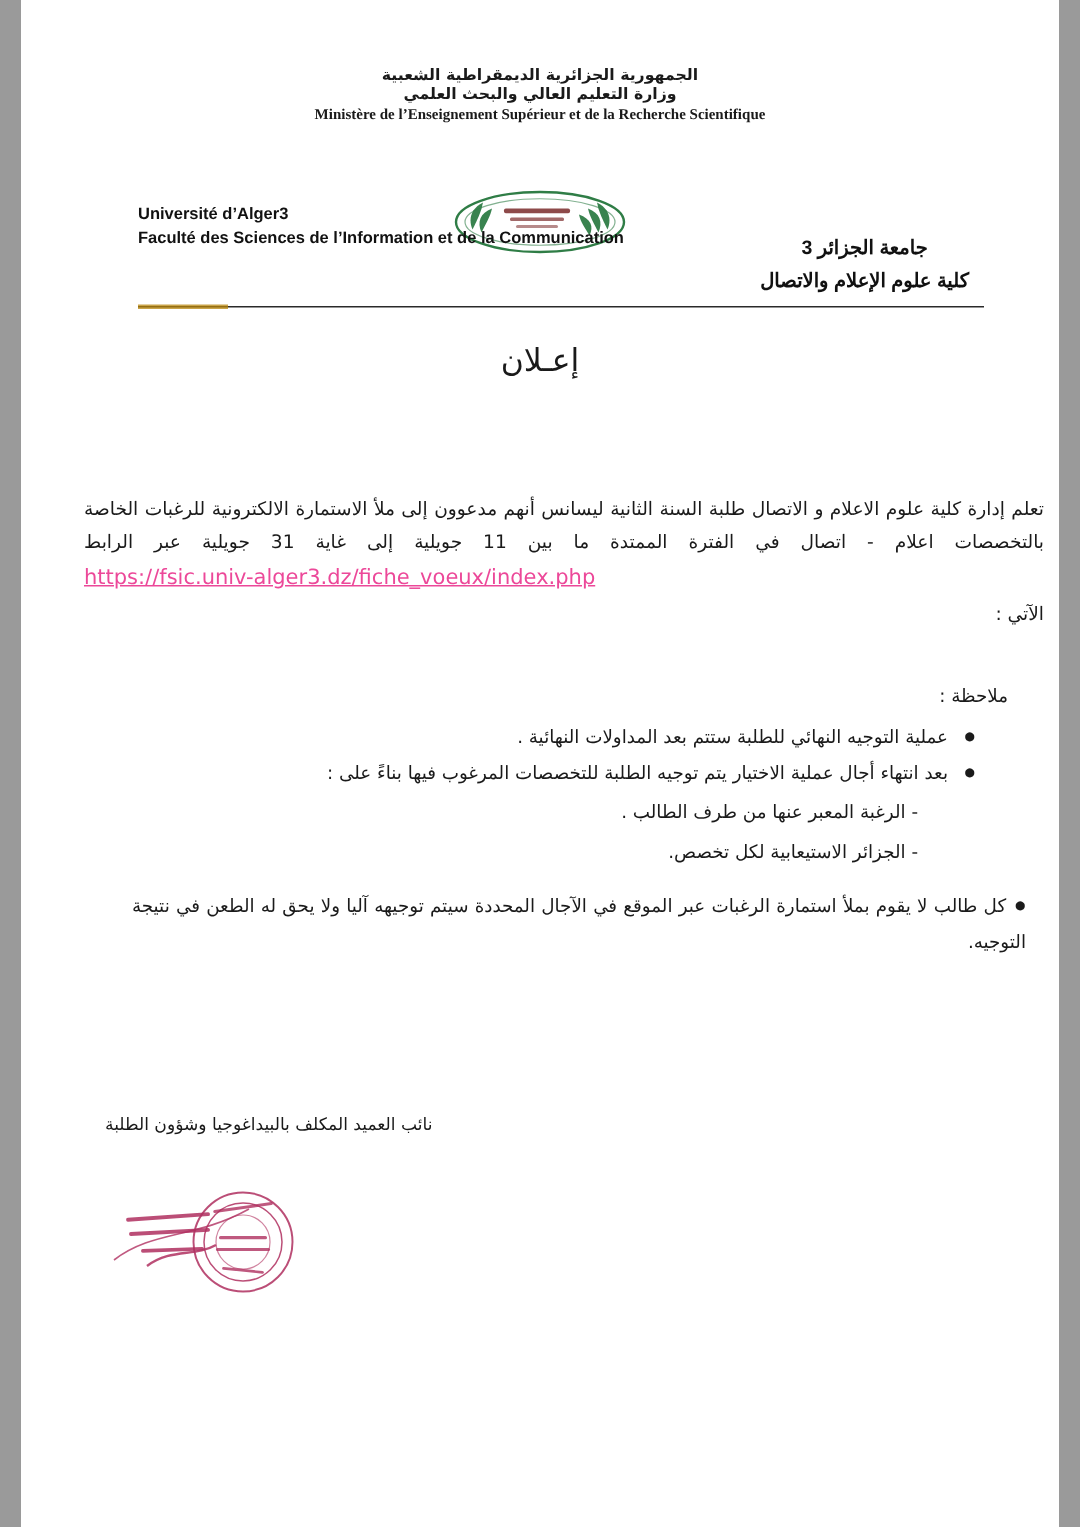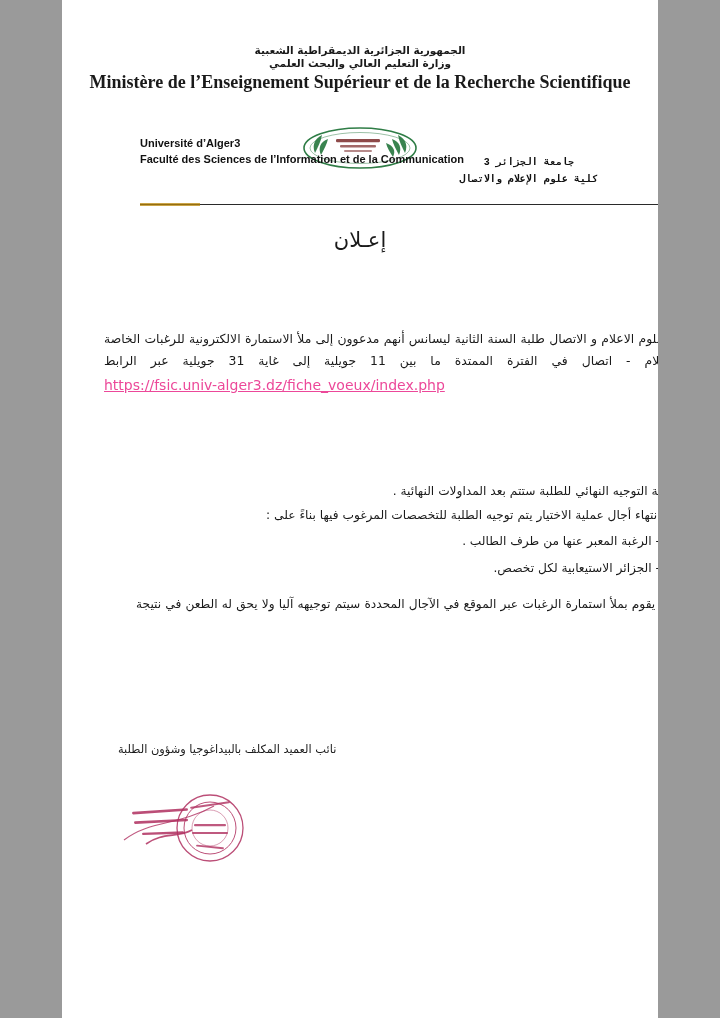--- a/index.html
+++ b/index.html
@@ -6,21 +6,21 @@
   html, body {
     margin: 0;
     padding: 0;
     background: #9a9a9a;
   }
   body {
     font-family: "Liberation Serif", serif;
   }
   .page {
     position: relative;
-    width: 596px;
+    width: 692px;
     height: 1018px;
     margin: 0 auto;
     background: #ffffff;
     overflow: hidden;
     box-sizing: border-box;
   }
 
   
   .header {
     position: absolute;
@@ -38,21 +38,21 @@
   .hdr-ar {
     font-family: "DejaVu Sans", "Liberation Sans", sans-serif;
     font-size: 10.5px;
     direction: rtl;
     letter-spacing: 0px;
   }
   .hdr-fr {
     font-family: "Liberation Serif", serif;
     font-size: 13.6px;
   }
-  .hdr-fr.small { font-size: 18px; }
+  .hdr-fr.small { font-size: 10px; }
 
   
   .emblem {
     position: absolute;
     top: 126px;
     left: 50%;
     transform: translateX(-50%);
     width: 116px;
     height: 44px;
   }
@@ -69,23 +69,23 @@
     color: #111;
     line-height: 1.45;
     white-space: nowrap;
   }
   .inst-right {
     position: absolute;
     top: 154px;
     right: 60px;
     direction: rtl;
     text-align: center;
-    font-family: Liberation Mono, monospace;
+    font-family: Liberation Sans, sans-serif;
     font-weight: bold;
-    font-size: 10px;
+    font-size: 13px;
     color: #111;
     line-height: 1.7;
     white-space: nowrap;
   }
 
   
   .divider {
     position: absolute;
     top: 204px;
     left: 78px;

